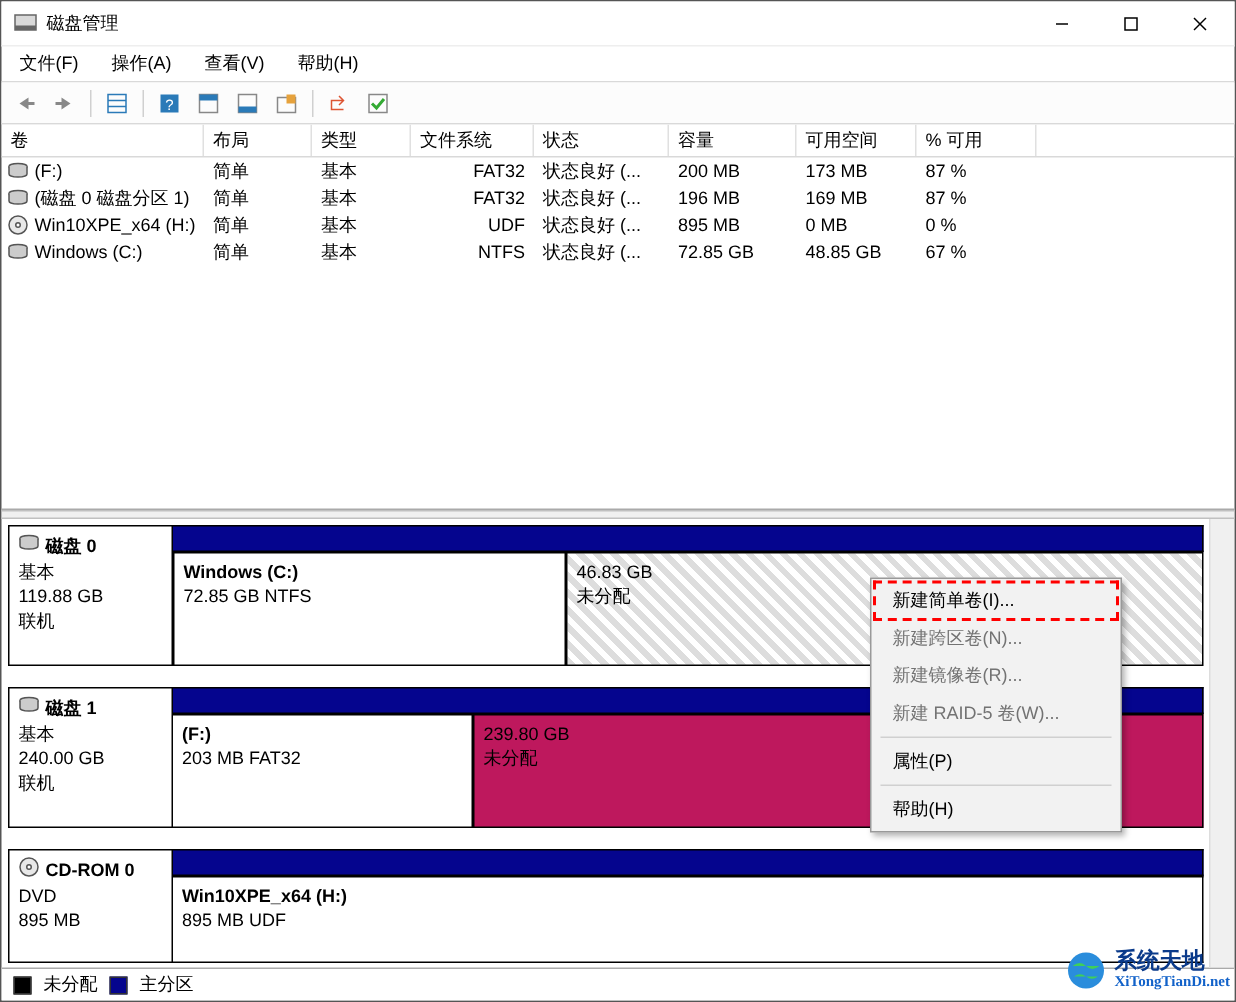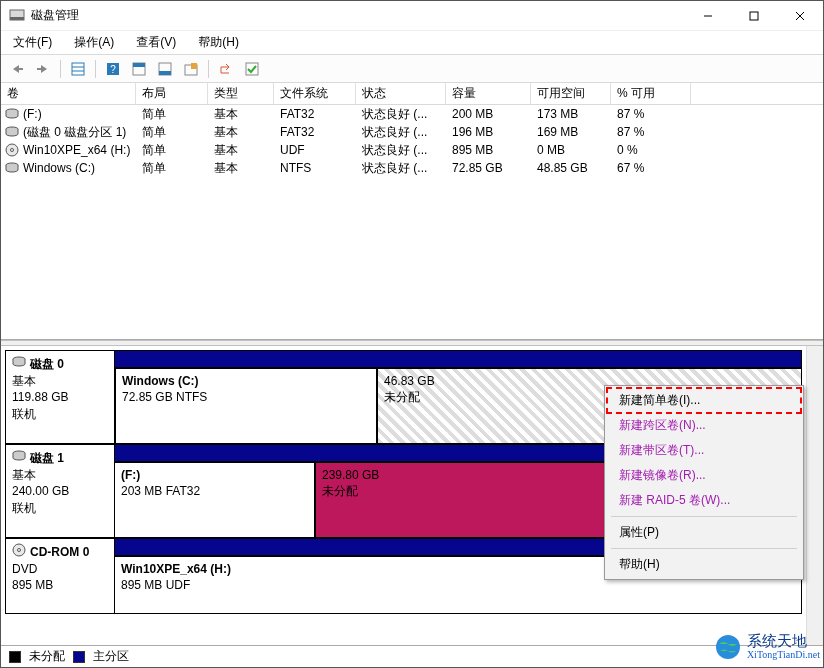--- a/index.html
+++ b/index.html
@@ -14,50 +14,50 @@
 .menubar .menu-item { padding: 2px 8px; font-size: 12px; }
 .toolbar { height: 28px; display: flex; align-items: center; padding: 0 4px; gap: 2px; border-bottom: 1px solid #d9d9d9; background: #fcfcfc; }
 .toolbar .tbtn { width: 24px; height: 22px; display: flex; align-items: center; justify-content: center; border: 1px solid transparent; }
 .toolbar .sep { width: 1px; height: 18px; background: #d0d0d0; margin: 0 3px; }
 .content { flex: 1; display: flex; flex-direction: column; overflow: hidden; }
 .volumes-pane { height: 257px; display: flex; flex-direction: column; border-bottom: 1px solid #aaa; }
 .vol-header { display: flex; height: 22px; border-bottom: 1px solid #d9d9d9; background: #fff; }
 .vol-header .col { border-right: 1px solid #e0e0e0; padding: 3px 6px; font-size: 12px; display: flex; align-items: center; }
 .vol-row { display: flex; height: 18px; align-items: center; }
 .vol-row .cell { padding: 0 6px; white-space: nowrap; overflow: hidden; font-size: 12px; }
-.c0 { width: 135px; } .c1 { width: 72px; } .c2 { width: 66px; } .c3 { width: 82px; } .c4 { width: 90px; } .c5 { width: 85px; } .c6 { width: 80px; } .c7 { width: 80px; }
+.c0 { width: 135px; } .c1 { width: 72px; } .c2 { width: 66px; } .c3 { width: 82px; text-align: right; } .c4 { width: 90px; } .c5 { width: 85px; } .c6 { width: 80px; } .c7 { width: 80px; }
 .vol-row .c0 { display:flex; align-items:center; gap:4px; padding-left:4px;}
 .vol-icon { width:14px; height:14px; flex-shrink:0;}
 .splitter { height:6px; background:#f0f0f0; border-top:1px solid #c0c0c0; border-bottom:1px solid #c0c0c0;}
 .graphical-pane { flex:1; overflow:hidden; position:relative; display:flex; }
 .graph-scroll { flex:1; overflow-y:auto; overflow-x:hidden; padding:4px; }
 .graph-scrollbar { width:17px; background:#f0f0f0; border-left:1px solid #ddd;}
-.disk-row { display:flex; height:94px; margin-bottom:0; }
+.disk-row { display:flex; height:94px; margin-bottom:14px; }
 .disk-label { width:110px; border:1px solid #000; padding:4px 6px; display:flex; flex-direction:column; font-size:12px; line-height:1.35;}
 .disk-label .dname { font-weight:bold; display:flex; align-items:center; gap:4px;}
 .disk-bars { flex:1; display:flex; flex-direction:column; }
 .disk-topbar { height:18px; background:#05058e; border:1px solid #000; border-left:none;}
 .disk-parts { flex:1; display:flex; }
 .part { border:1px solid #000; border-left:1px solid #000; padding:4px 6px; font-size:12px; line-height:1.35; overflow:hidden; position:relative; background:#fff;}
 .part.first { border-left:none;}
 .part .pname { font-weight:bold;}
 .part.unalloc { background: repeating-linear-gradient(45deg,#ddd 0 4px,#fff 4px 8px);}
 .legend { height:22px; border-top:1px solid #aaa; display:flex; align-items:center; padding:0 8px; gap:8px; font-size:12px; background:#fff;}
 .legend .sw { width:12px; height:12px; border:1px solid #333;}
 .legend .sw.black { background:#000;}
 .legend .sw.navy { background:#05058e;}
-.context-menu { position:absolute; left:604px; top:385px; width:200px; background:#f2f2f2; border:1px solid #999; box-shadow:2px 2px 4px rgba(0,0,0,0.3); z-index:100; padding:2px;}
+.context-menu { position:absolute; left:580px; top:385px; width:168px; background:#f2f2f2; border:1px solid #999; box-shadow:2px 2px 4px rgba(0,0,0,0.3); z-index:100; padding:2px;}
 .context-menu .cm-item { padding:4px 12px; font-size:12px;}
 .context-menu .cm-item.enabled { color:#000;}
-.context-menu .cm-item.disabled { color:#a21caf;}
+.context-menu .cm-item.disabled { color:#737373;}
 .context-menu .cm-sep { height:1px; background:#d0d0d0; margin:3px 4px;}
 .context-menu .cm-item.highlight { outline:2px dashed #f00; outline-offset:-1px;}
 .watermark { position:absolute; right:4px; bottom:8px; display:flex; align-items:center; gap:6px; z-index:200;}
 .watermark .wm-icon { width:26px; height:26px;}
-.watermark .wm-text { font-family: "SimHei","Microsoft YaHei"; font-weight:normal; line-height:1.05;}
+.watermark .wm-text { font-family: "SimHei","Microsoft YaHei"; font-weight:bold; line-height:1.05;}
 .watermark .wm-text .l1 { font-size:15px; color:#0a3a8a;}
 .watermark .wm-text .l2 { font-size:10px; color:#1262c9;}
 </style>
 </head>
 <body>
 
 <div class="window">
   <div class="titlebar">
     <span class="icon">
       <svg viewBox="0 0 16 16">
@@ -324,21 +324,20 @@
       <span>未分配</span>
       <span class="sw navy"></span>
       <span>主分区</span>
     </div>
   </div>
 </div>
 
 <div class="context-menu">
   <div class="cm-item enabled highlight">新建简单卷(I)...</div>
   <div class="cm-item disabled">新建跨区卷(N)...</div>
-  <div class="cm-item disabled">新建带区卷(T)...</div>
   <div class="cm-item disabled">新建镜像卷(R)...</div>
   <div class="cm-item disabled">新建 RAID-5 卷(W)...</div>
   <div class="cm-sep"></div>
   <div class="cm-item enabled">属性(P)</div>
   <div class="cm-sep"></div>
   <div class="cm-item enabled">帮助(H)</div>
 </div>
 
 <div class="watermark">
   <span class="wm-icon">

